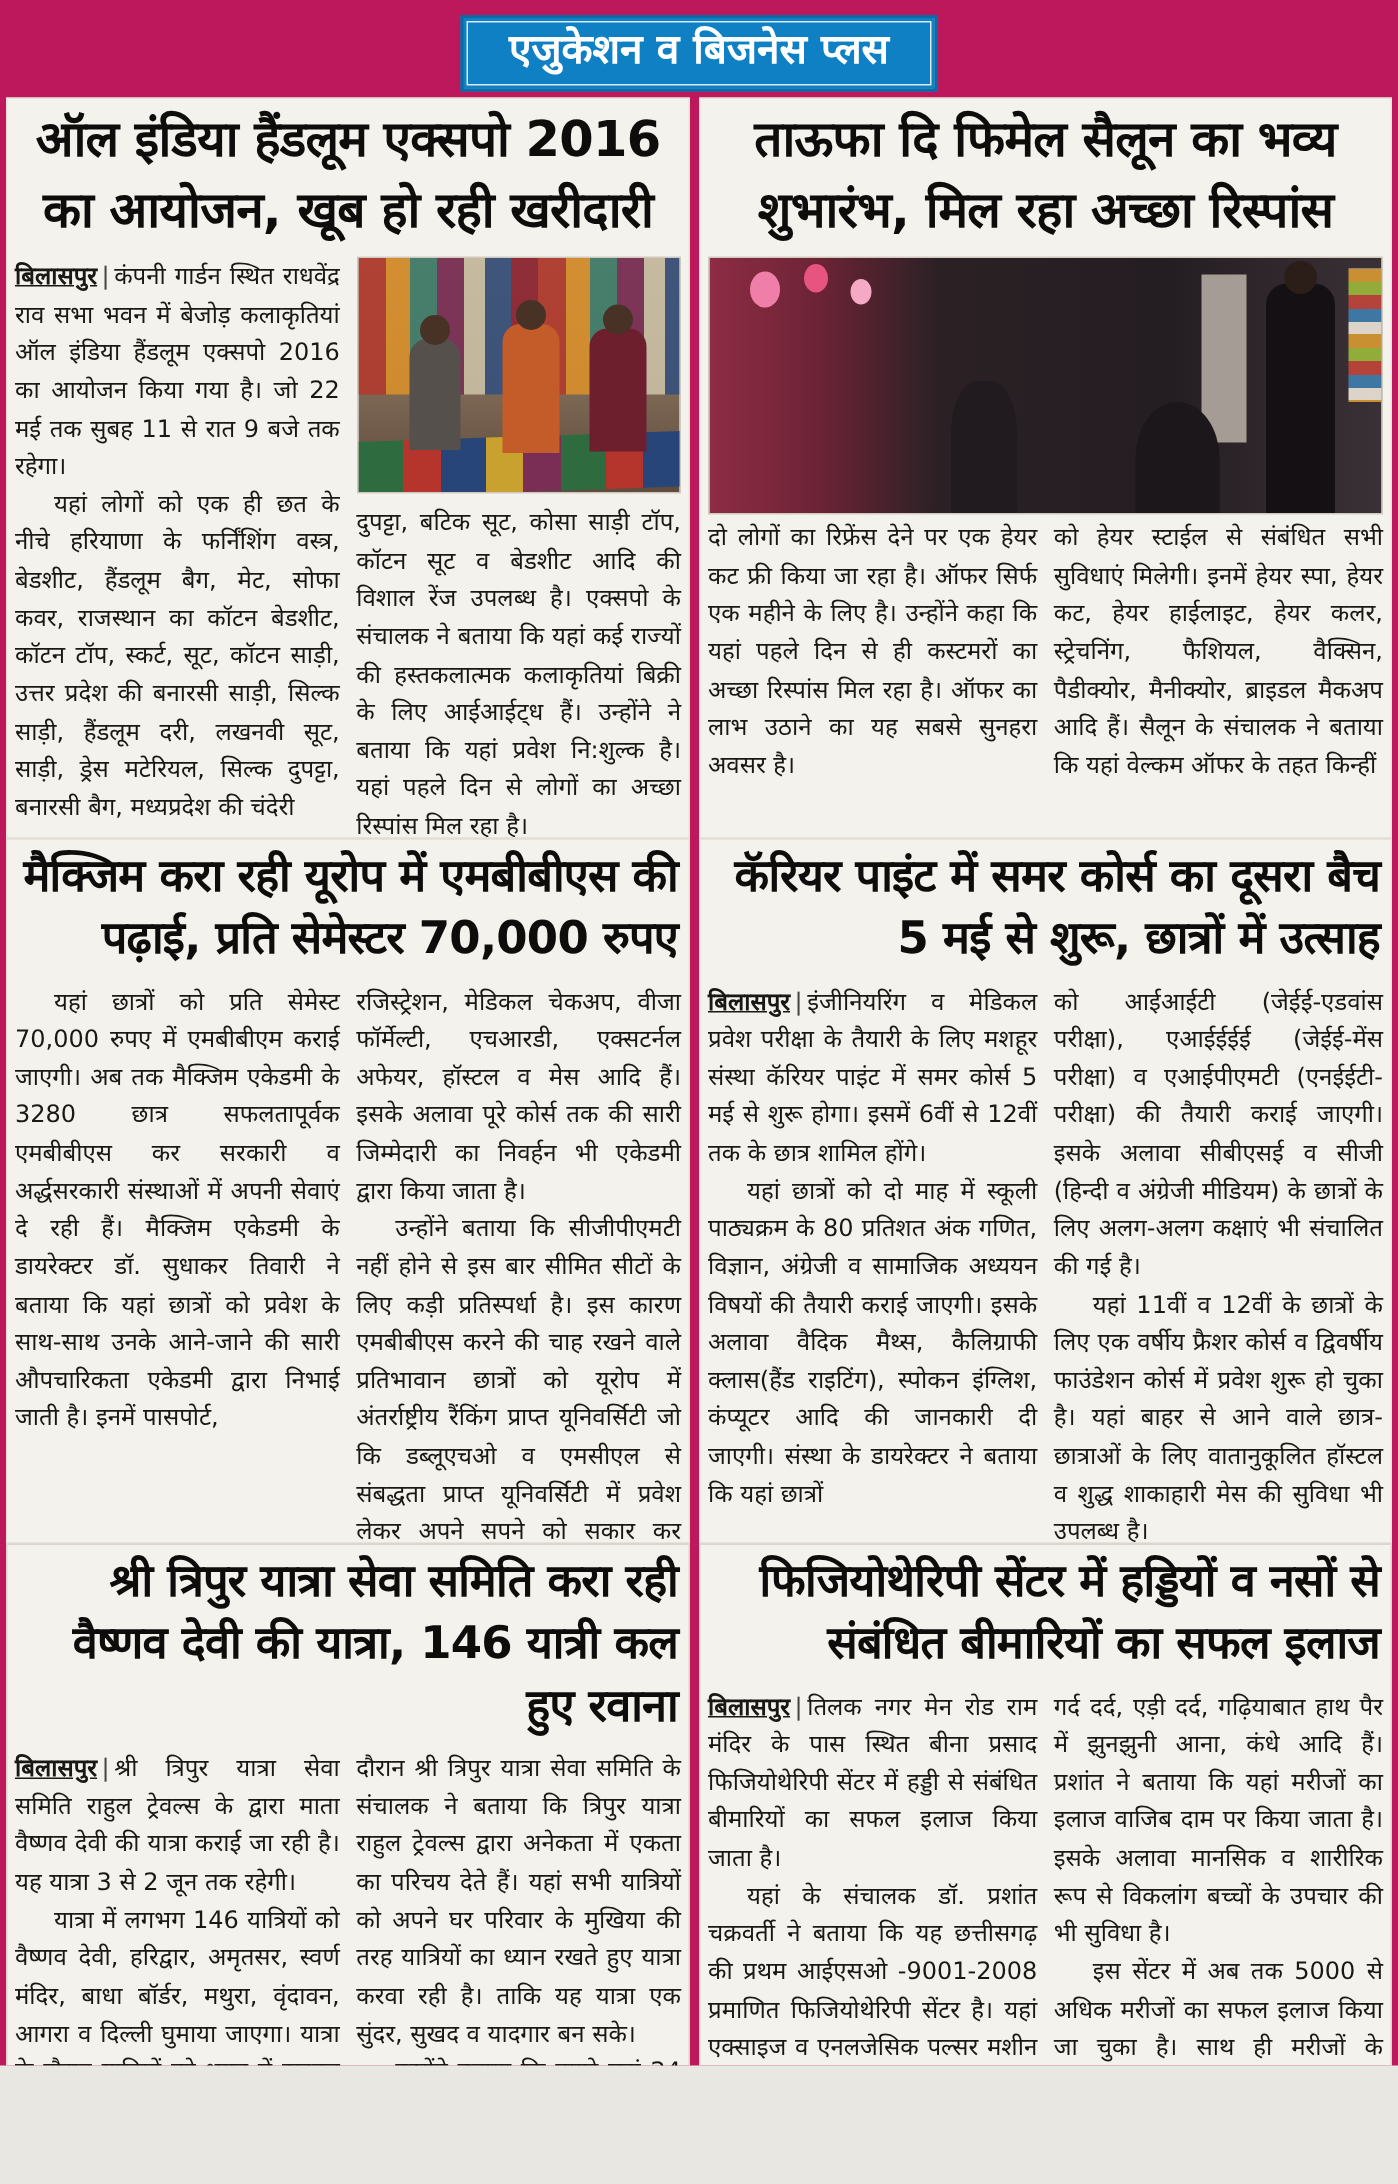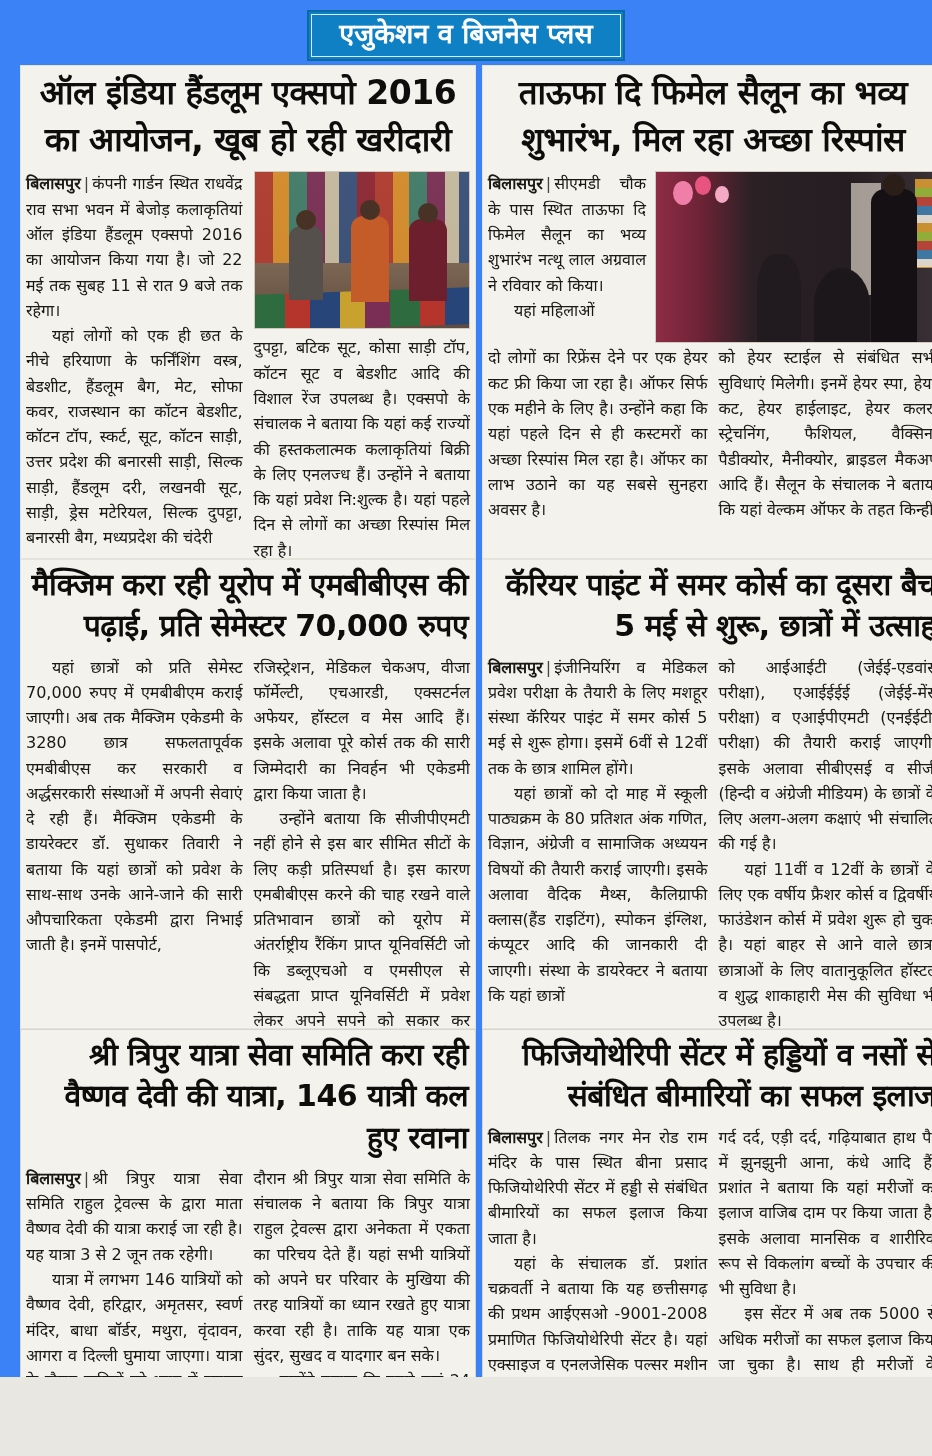--- a/index.html
+++ b/index.html
@@ -1,35 +1,35 @@
 <!DOCTYPE html>
 <html><head>
 <meta charset="utf-8">
 <style>
   html,body{margin:0;padding:0;}
   body{width:932px;height:1456px;background:#e9e7e1;font-family:"DejaVu Sans","Liberation Sans",sans-serif;}
-  .page{position:relative;width:932px;height:1377px;background:#3b82f6;overflow:hidden;color:#151412;}
+  .page{position:relative;width:932px;height:1377px;background:#be185d;overflow:hidden;color:#151412;}
   
   .banner-wrap{text-align:center;padding-top:10px;}
   .banner{display:inline-block;background:#0f80c4;border:2px solid #0a6aa6;box-shadow:inset 0 0 0 2px #0f80c4, inset 0 0 0 3px rgba(255,255,255,.85);
     color:#fff;font-weight:700;font-size:27px;line-height:1.25;padding:5px 30px 8px;}
   
-  .grid{display:grid;grid-template-columns:456px 462px;column-gap:6px;padding:4px 20px 0;}
+  .grid{display:grid;grid-template-columns:456px 462px;column-gap:6px;padding:4px 4px 0;}
   .article{overflow:hidden;border:1px solid #e6e3da;padding:2px 5px;box-sizing:border-box;background:#f4f2ed;}
   .a1,.a2{height:494px;}
   .a3,.a4{height:470px;}
   .a5,.a6{height:404px;border-color:#d8d5cc;}
   .hl{font-weight:700;text-align:center;color:#0e0d0c;margin:2px 2px 8px;letter-spacing:-.5px;}
   .hl-lg{font-size:33px;line-height:1.42;}
   .hl-md{font-size:30px;line-height:1.38;text-align:right;}
   .cols{display:flex;gap:11px;}
   .col{flex:1;min-width:0;}
   .body{margin:0;font-size:16px;line-height:1.58;text-align:justify;color:#191815;}
   .indent{text-indent:26px;}
-  .dateline{font-weight:700;}
+  .dateline{font-weight:700;text-decoration:underline;}
   .sep{color:#444;padding:0 3px;font-weight:400;}
   
   .photo{position:relative;overflow:hidden;margin:0 0 6px;border:1px solid #cfc9bf;}
   .expo{height:156px;background:linear-gradient(180deg,#9b8573 0%,#8d7763 30%,#7b6553 60%,#5f4c3e 100%);}
   .fabric-wall{position:absolute;top:0;left:0;right:0;height:58%;opacity:.9;
     background:repeating-linear-gradient(90deg,#b23a2e 0 18px,#d98f2b 18px 34px,#3e7d6b 34px 52px,#7a2d55 52px 70px,#cabfa4 70px 84px,#35507c 84px 102px,#8e2433 102px 120px);}
   .fabric-pile{position:absolute;bottom:0;left:0;right:0;height:24%;transform:skewY(-2deg);
     background:repeating-linear-gradient(90deg,#2e6b3f 0 30px,#b5342c 30px 55px,#28457a 55px 85px,#c9a12e 85px 110px,#7a2d55 110px 135px);}
   .person{position:absolute;border-radius:12px 12px 0 0;}
   .person::before{content:"";position:absolute;top:-16px;left:50%;transform:translateX(-50%);width:20px;height:20px;border-radius:50%;background:#473225;}
@@ -74,32 +74,28 @@
           <p class="body indent">यहां लोगों को एक ही छत के नीचे हरियाणा के फर्निंशिंग वस्त्र, बेडशीट, हैंडलूम बैग, मेट, सोफा कवर, राजस्थान का कॉटन बेडशीट, कॉटन टॉप, स्कर्ट, सूट, कॉटन साड़ी, उत्तर प्रदेश की बनारसी साड़ी, सिल्क साड़ी, हैंडलूम दरी, लखनवी सूट, साड़ी, ड्रेस मटेरियल, सिल्क दुपट्टा, बनारसी बैग, मध्यप्रदेश की चंदेरी</p>
         </div>
         <div class="col">
           <figure class="photo expo">
             <div class="fabric-wall"></div>
             <div class="fabric-pile"></div>
             <div class="person p1"></div>
             <div class="person p2"></div>
             <div class="person p3"></div>
           </figure>
-          <p class="body">दुपट्टा, बटिक सूट, कोसा साड़ी टॉप, कॉटन सूट व बेडशीट आदि की विशाल रेंज उपलब्ध है। एक्सपो के संचालक ने बताया कि यहां कई राज्यों की हस्तकलात्मक कलाकृतियां बिक्री के लिए एनलज्ध हैं। उन्होंने ने बताया कि यहां प्रवेश नि:शुल्क है। यहां पहले दिन से लोगों का अच्छा रिस्पांस मिल रहा है।</p>
+          <p class="body">दुपट्टा, बटिक सूट, कोसा साड़ी टॉप, कॉटन सूट व बेडशीट आदि की विशाल रेंज उपलब्ध है। एक्सपो के संचालक ने बताया कि यहां कई राज्यों की हस्तकलात्मक कलाकृतियां बिक्री के लिए आईआईट्ध हैं। उन्होंने ने बताया कि यहां प्रवेश नि:शुल्क है। यहां पहले दिन से लोगों का अच्छा रिस्पांस मिल रहा है।</p>
         </div>
       </div>
     </section>
 
     <section class="article a2">
       <h2 class="hl hl-lg">ताऊफा दि फिमेल सैलून का भव्य शुभारंभ, मिल रहा अच्छा रिस्पांस</h2>
       <div class="a2-top">
-        <div class="a2-lead">
-          <p class="body"><span class="dateline">बिलासपुर</span><span class="sep">|</span><span>सीएमडी चौक के पास स्थित ताऊफा दि फिमेल सैलून का भव्य शुभारंभ नत्थू लाल अग्रवाल ने रविवार को किया।</span></p>
-          <p class="body indent">यहां महिलाओं</p>
-        </div>
         <figure class="photo salon">
           <div class="balloon b1"></div>
           <div class="balloon b2"></div>
           <div class="balloon b3"></div>
           <div class="mirror"></div>
           <div class="products"></div>
           <div class="chairgirl"></div>
           <div class="client"></div>
           <div class="stylist"></div>
         </figure>

